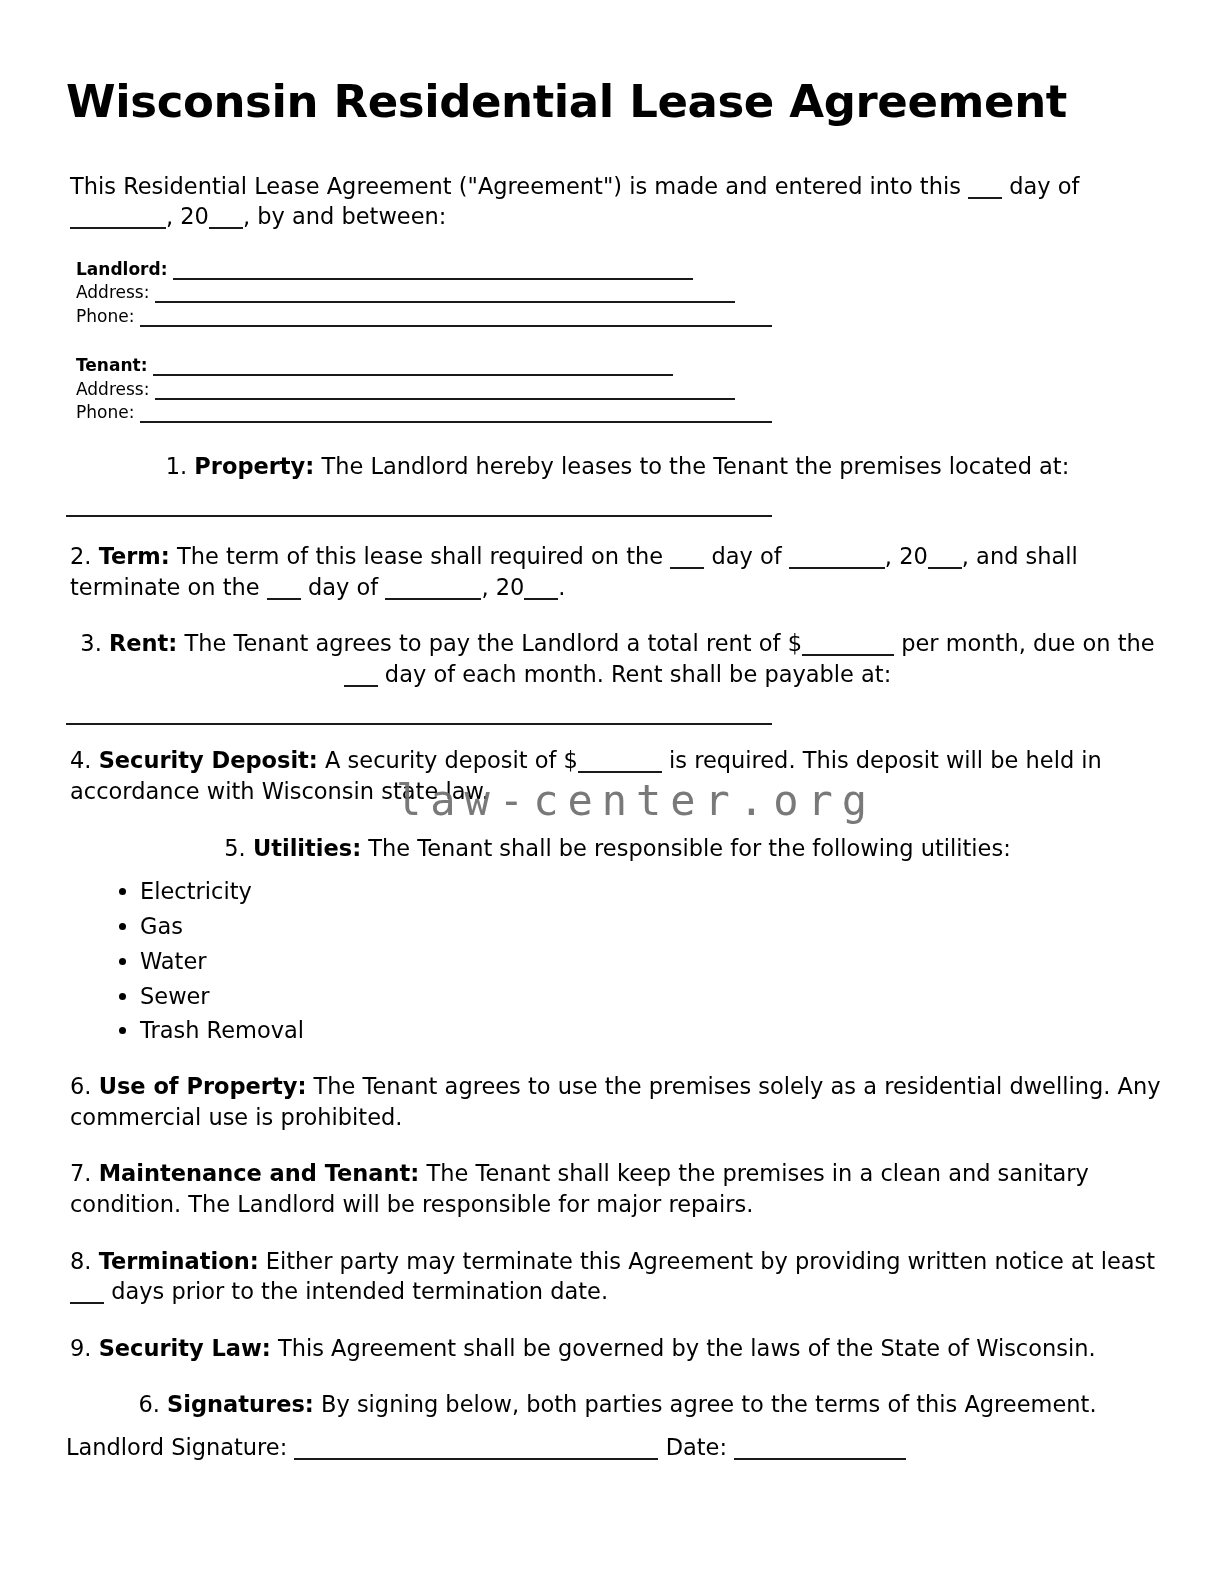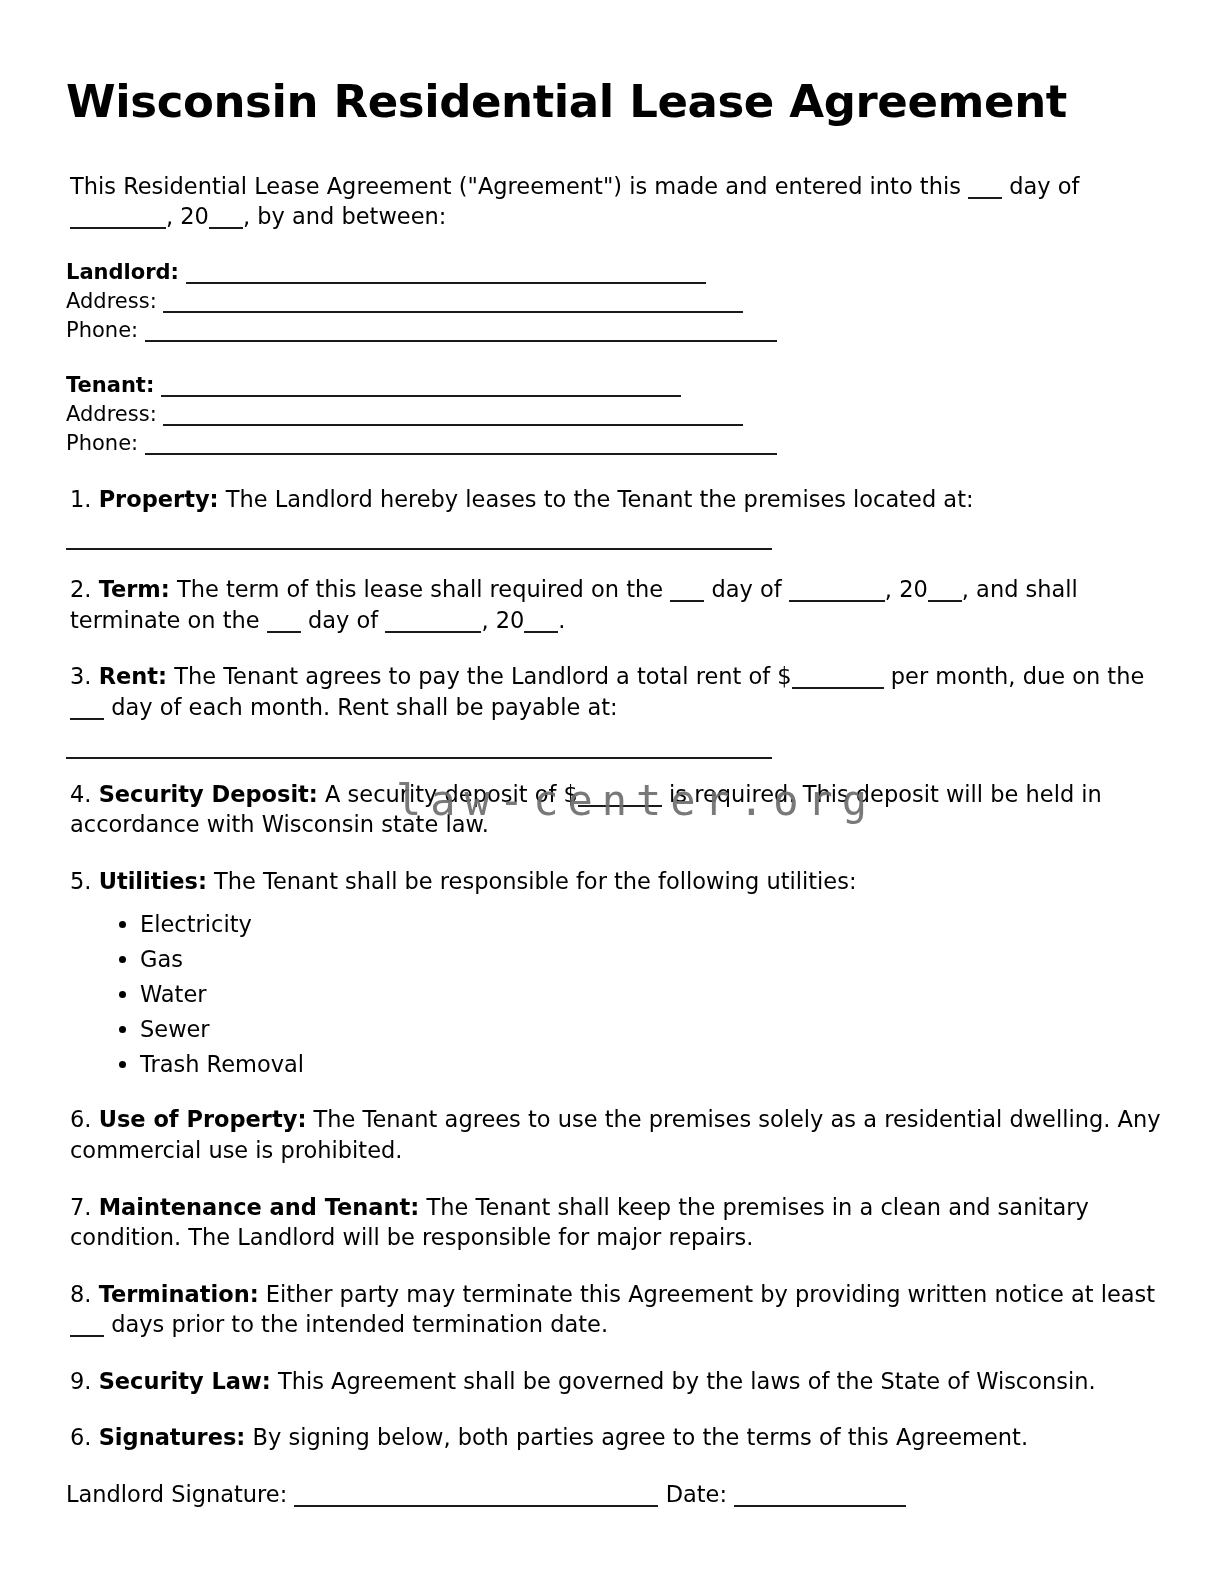--- a/index.html
+++ b/index.html
@@ -29,28 +29,28 @@
     letter-spacing: -0.4px;
     margin: 0 0 44px 0;
     white-space: nowrap;
   }
   p.para {
     font-size: 22.5px;
     line-height: 1.36;
     margin: 0 0 26px 4px;
     max-width: 1100px;
   }
-  p.tight { margin-bottom: 0; }
+  p.tight { margin-bottom: 0; text-align: center; }
   .lbl { font-weight: bold; }
 
   
   .party {
-    font-size: 21px;
+    font-size: 17px;
     line-height: 1.38;
-    margin: 0 0 26px 0;
+    margin: 0 0 26px 10px;
   }
   .party .row { white-space: nowrap; }
   .party .name { font-weight: bold; }
 
   
   .fill {
     display: inline-block;
     border-bottom: 2.5px solid #1a1a1a;
     vertical-align: -5px;
     height: 0;
@@ -77,21 +77,21 @@
     line-height: 1.28;
     margin: 14px 0 26px 0;
     padding-left: 62px;
     list-style: disc;
   }
   ul.bullets li { margin: 0 0 6px 12px; }
 
   .sig-line {
     font-size: 22.5px;
     line-height: 1.36;
-    margin: 26px 0 0 0;
+    margin: 12px 0 0 0;
     white-space: nowrap;
   }
   .fill-sig  { width: 364px; display:inline-block; border-bottom:2.5px solid #1a1a1a; vertical-align:-5px; height:0; }
   .fill-date { width: 172px; display:inline-block; border-bottom:2.5px solid #1a1a1a; vertical-align:-5px; height:0; }
 
   
   .watermark {
     position: absolute;
     left: 396px;
     top: 776px;

